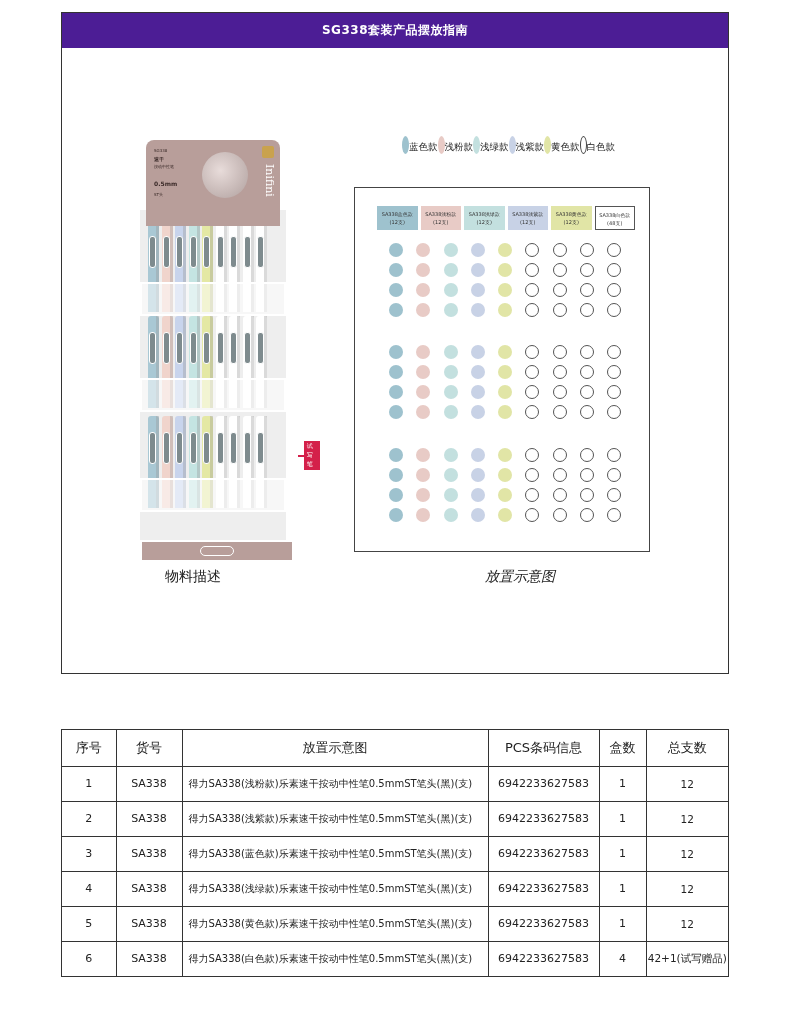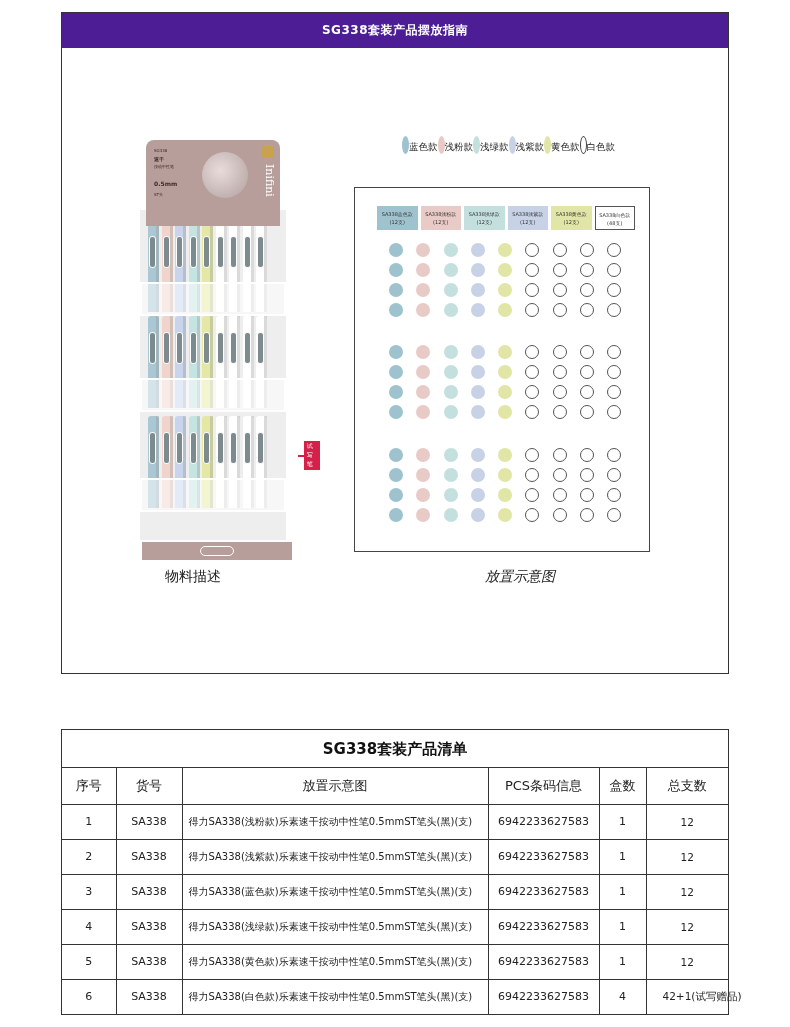--- a/index.html
+++ b/index.html
@@ -48,21 +48,21 @@
 
   
   .list { position: absolute; left: 61px; top: 729px; width: 668px; border: 1.5px solid #333; border-bottom: none; }
   .list-title { height: 38px; text-align: center; line-height: 38px; font-size: 15px; font-weight: bold; border-bottom: 1.5px solid #333; color: #111; }
   table { width: 100%; border-collapse: collapse; table-layout: fixed; }
   th, td { border-right: 1.5px solid #333; border-bottom: 1.5px solid #333; text-align: center; font-weight: normal; color: #222; }
   th:last-child, td:last-child { border-right: none; }
   th { height: 36px; font-size: 13px; }
   td { height: 35px; font-size: 11px; }
   td.desc { font-size: 10px; text-align: left; padding-left: 6px; white-space: nowrap; }
-  td.total { font-size: 10.5px; white-space: nowrap; padding: 0 16px; }
+  td.total { font-size: 10.5px; white-space: nowrap; padding: 0 1px; }
 </style>
 </head>
 <body>
 
 <section class="guide">
   <div class="guide-title">SG338套装产品摆放指南</div>
 
   <div class="rack">
     <div class="rack-body">
       <div class="tier" style="top:10px;">
@@ -295,21 +295,20 @@
         <span class="dot" style="background: rgb(225, 229, 166);"></span>
         <span class="dot white"></span>
         <span class="dot white"></span>
         <span class="dot white"></span>
         <span class="dot white"></span>
       </div>
   </div>
 </section>
 
 <section class="list">
-  <div class="list-title">SG338套装产品清单</div>
   <table>
     <colgroup>
       <col style="width:54px">
         <col style="width:66px">
         <col style="width:306px">
         <col style="width:111px">
         <col style="width:47px">
         <col style="width:82px">
     </colgroup>
     <thead>

